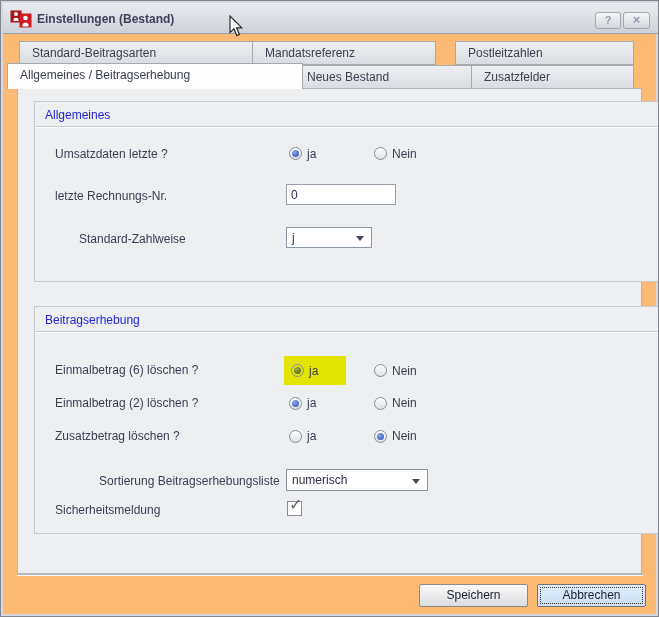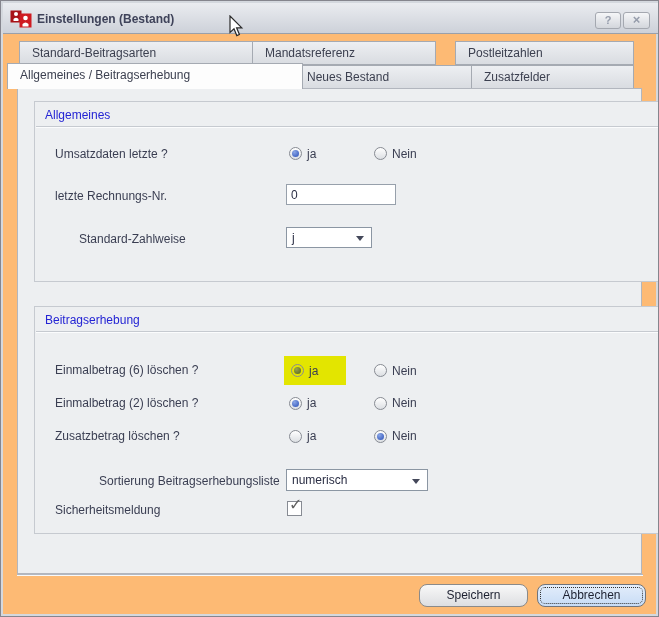--- a/index.html
+++ b/index.html
@@ -44,21 +44,21 @@
          border:1px solid #8b96a3;font-size:12px;color:#2a2e44;display:flex;align-items:center;padding-left:5px;}
   .dd-arrow{position:absolute;right:7px;top:8px;width:0;height:0;
          border-left:4px solid transparent;border-right:4px solid transparent;border-top:5px solid #44485a;}
   .checkbox{position:absolute;left:286px;top:500px;width:15px;height:15px;box-sizing:border-box;z-index:4;
          border:1px solid #878b93;background:#fff;}
   .checkmark{position:absolute;left:1px;top:-7px;font-size:16px;font-weight:bold;color:#606060;}
   
   .footer-sep{position:absolute;left:16px;top:573px;width:626px;height:1px;background:#b4b8c0;
          box-shadow:0 1px 0 #f8f9fa;}
   .btn{position:absolute;top:583px;width:109px;height:23px;box-sizing:border-box;text-align:center;
-       font-size:12px;color:#1c2030;line-height:21px;border-radius:8px;z-index:4;}
+       font-size:12px;color:#1c2030;line-height:21px;border-radius:2px;z-index:4;}
   .btn-save{left:418px;border:1px solid #8a8a8a;background:linear-gradient(#f8f8f8,#dddee1);}
   .btn-cancel{left:536px;border:1px solid #6f747c;background:linear-gradient(#e3edfb,#c7dcf5);
        outline:1px dotted #333;outline-offset:-4px;}
   .cursor{position:absolute;left:228px;top:14px;z-index:9;}
 </style>
 </head>
 <body>
 
 <div class="dialog">
 

